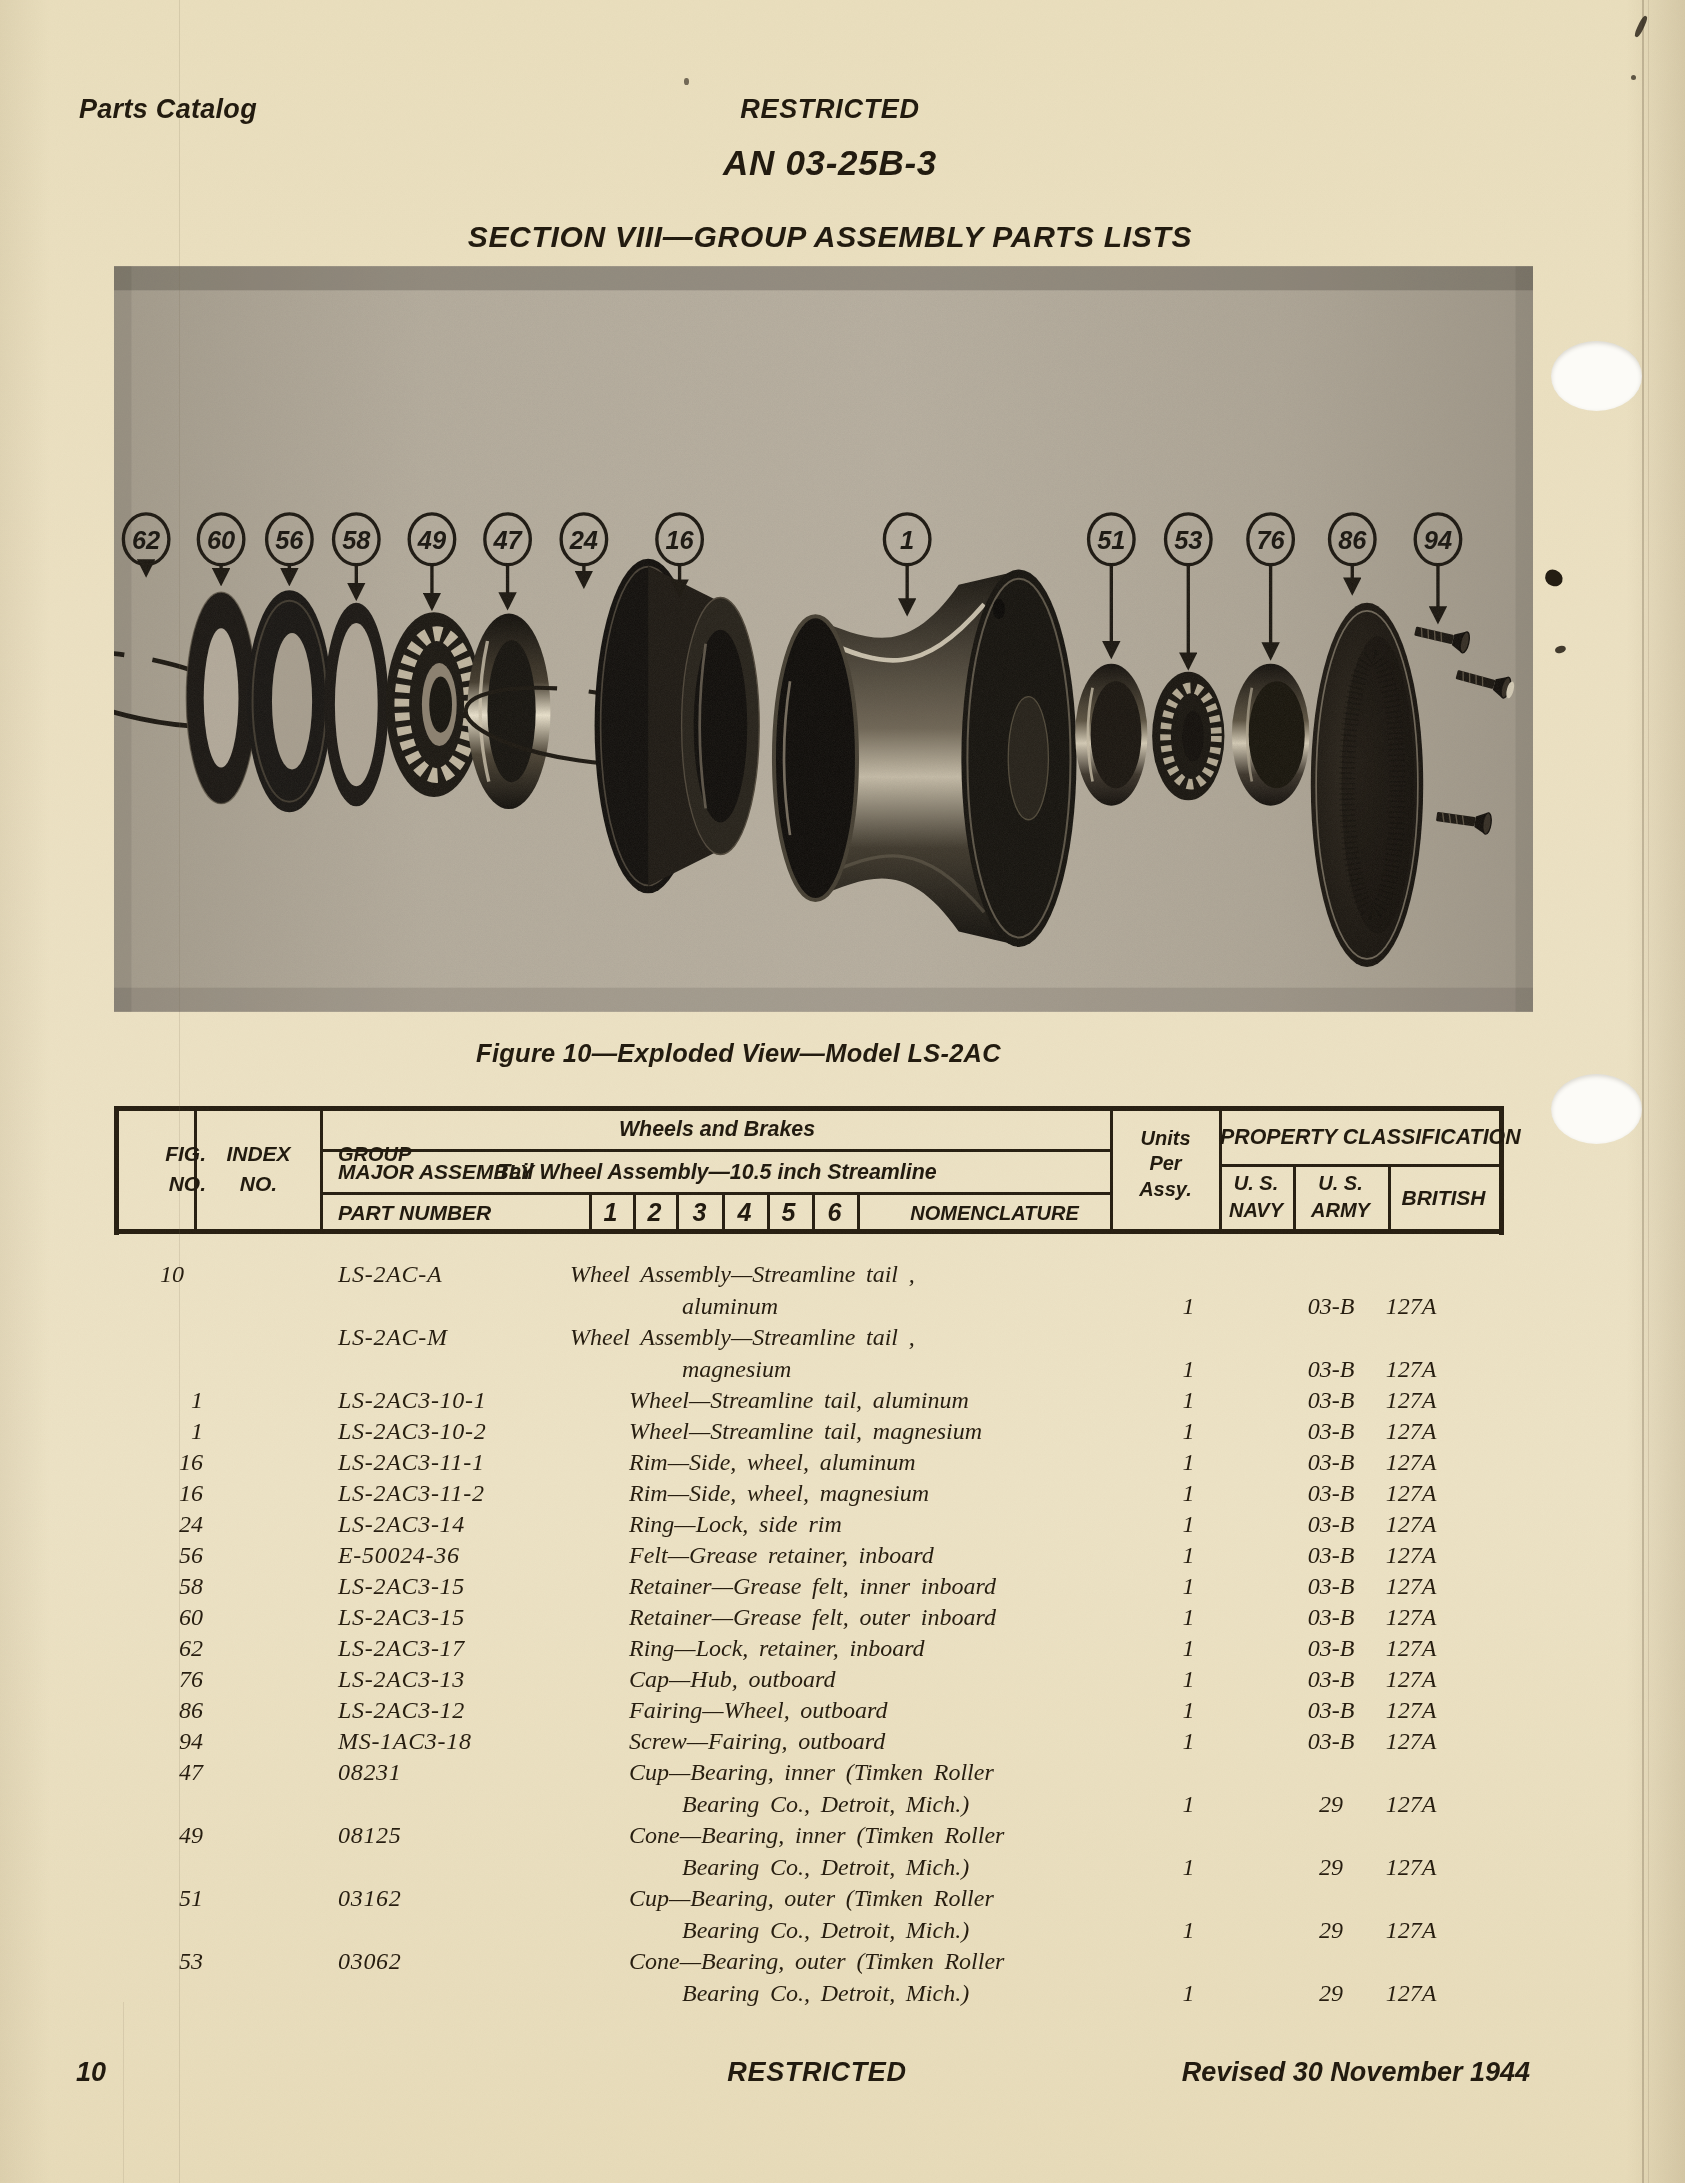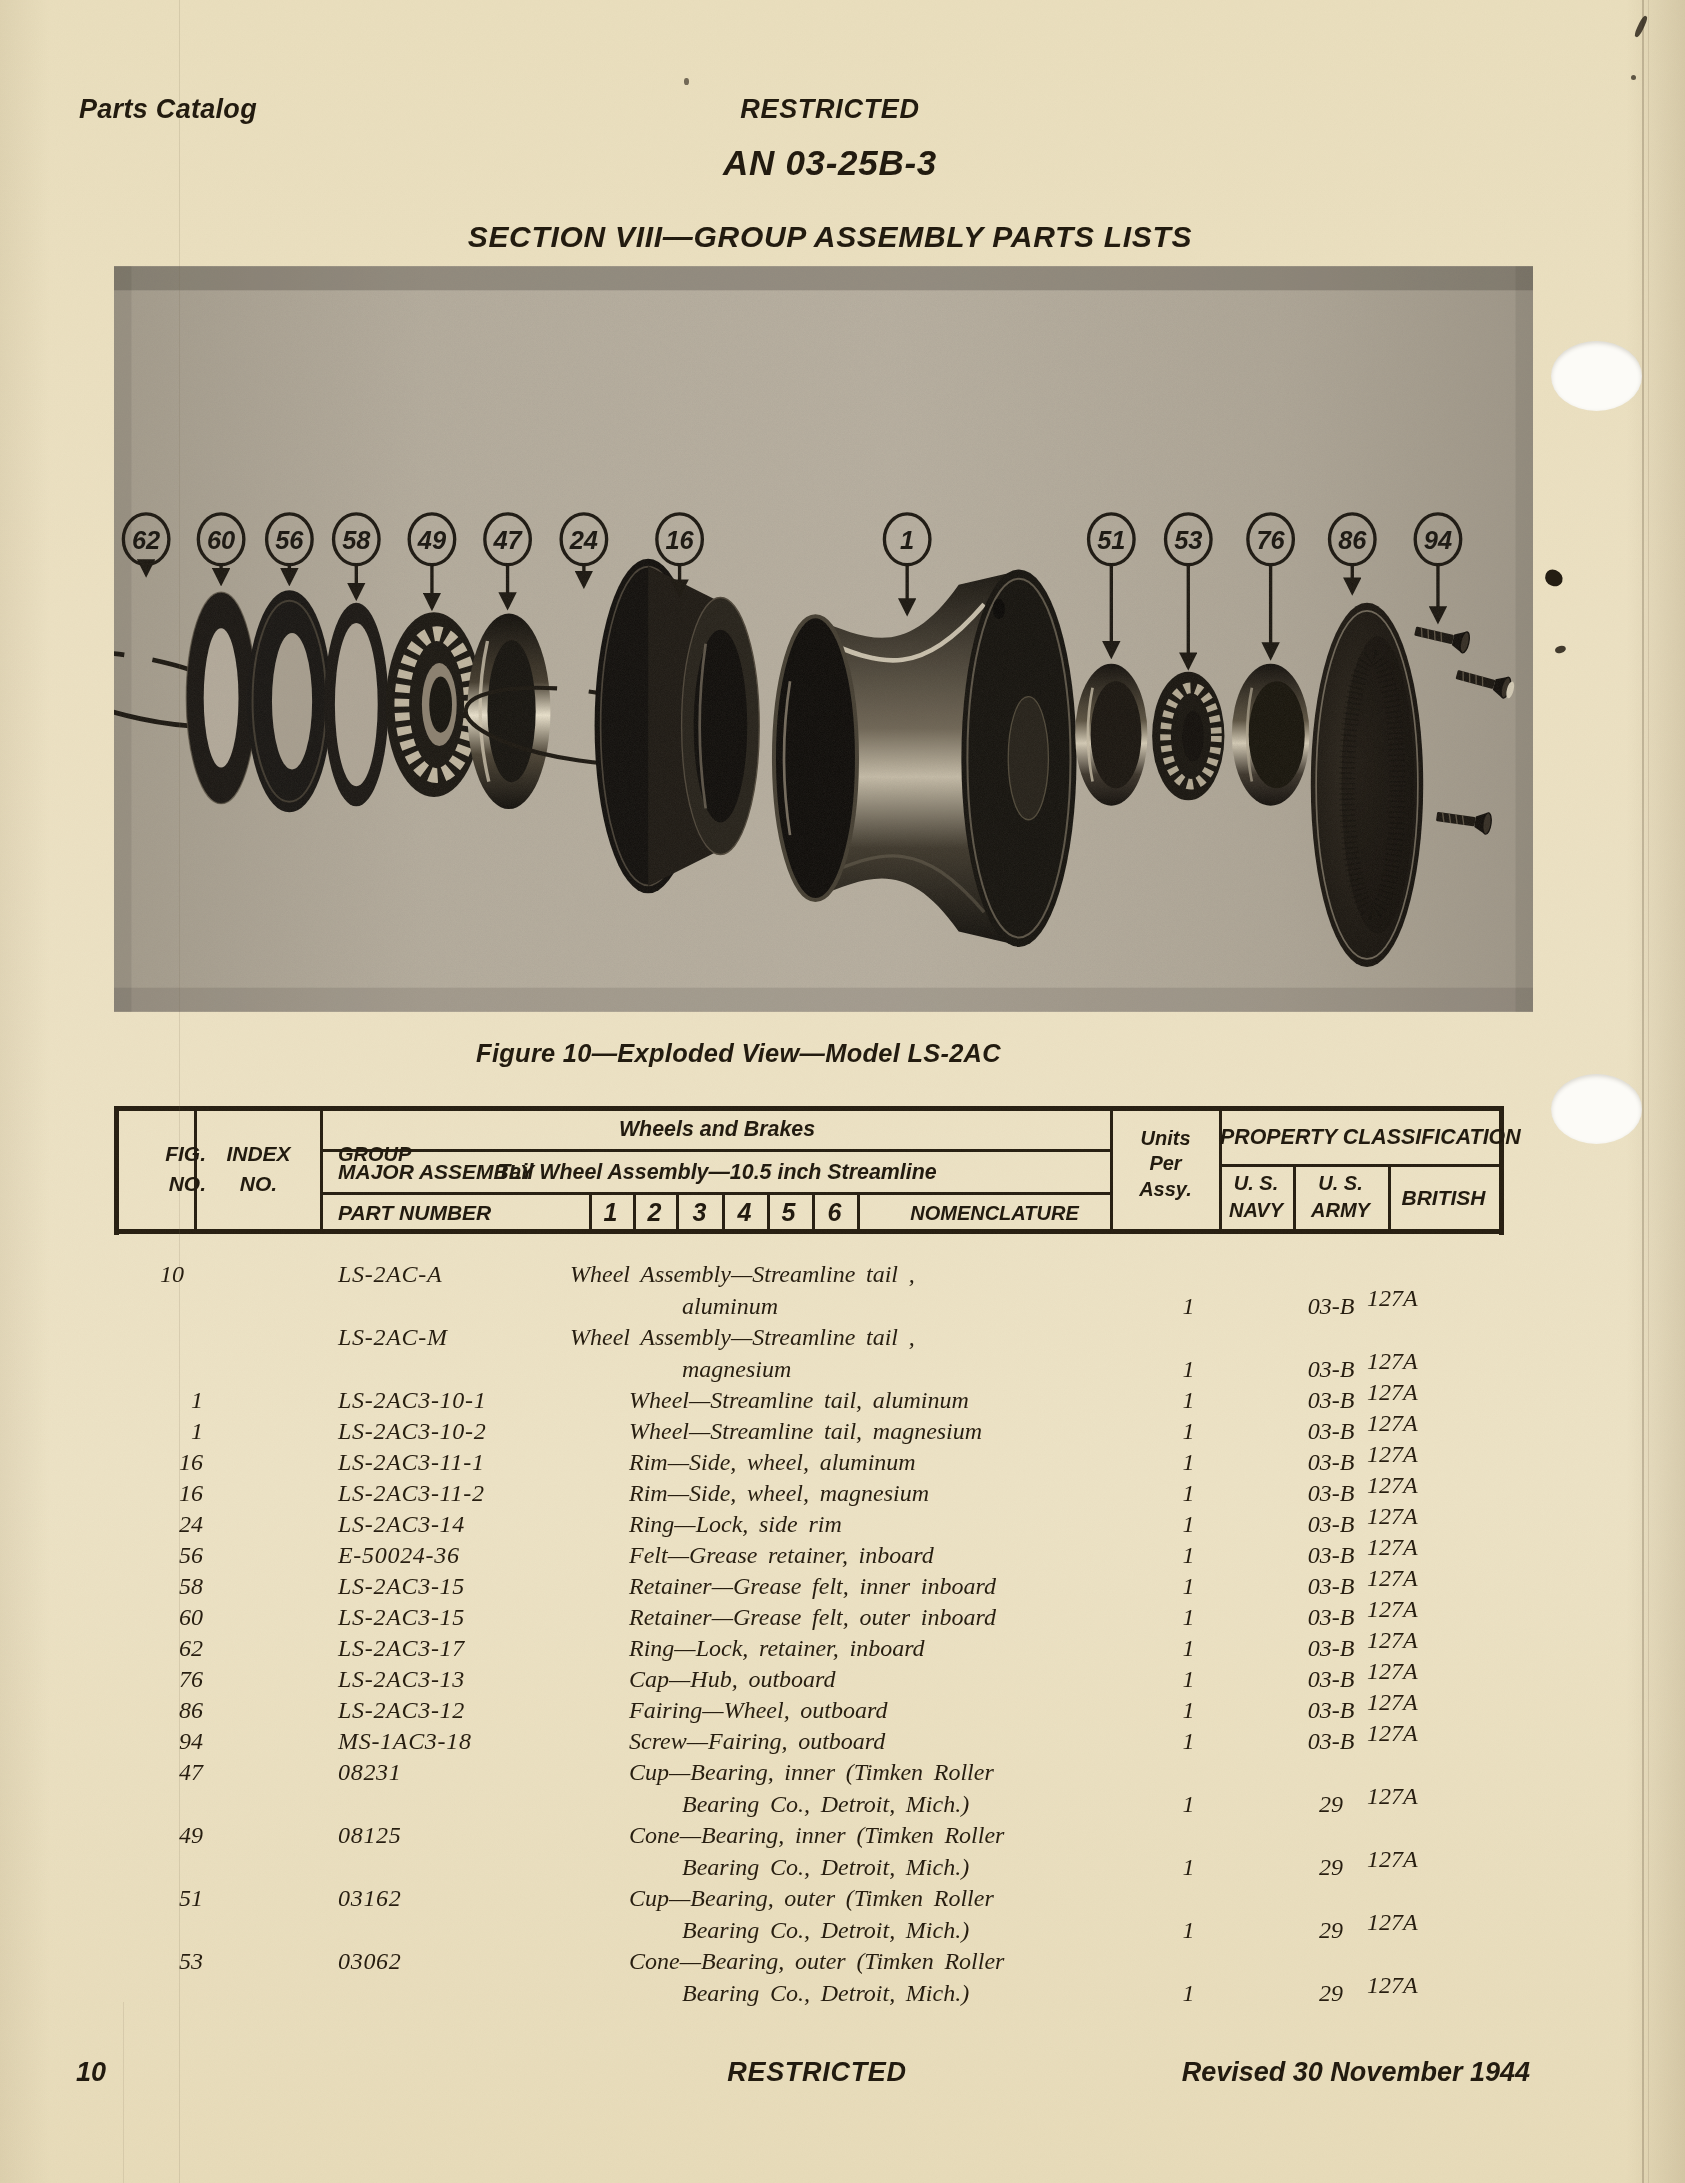--- a/index.html
+++ b/index.html
@@ -41,21 +41,21 @@
   .hh1{height:31px;} .hh2{height:63px;}
   .cell{position:absolute;line-height:31px;font-size:24px;font-family:"Liberation Serif", serif;white-space:nowrap;color:#241b0e;}
   .c-fig{left:114px;top:0;width:70px;text-align:right;}
   .c-idx{left:131px;top:0;width:72px;text-align:right;}
   .c-part{left:338px;top:0;letter-spacing:0.7px;}
   .c-nom{top:0;word-spacing:4.7px;}
   .l0{left:570px;} .l1{left:629px;}
   .c-cont{left:682px;bottom:0;word-spacing:4.7px;}
   .c-units{left:1157px;bottom:0;width:63px;text-align:center;}
   .c-army{left:1289px;bottom:0;width:84px;text-align:center;}
-  .c-brit{left:1367px;bottom:8px;width:88px;margin-top:33px;}
+  .c-brit{left:1367px;bottom:0;width:88px;text-align:center;margin-top:33px;}
   
   .f-page{left:76px;top:2057px;font-size:27px;font-weight:700;}
   .f-restricted{left:0;top:2057px;width:1634px;text-align:center;font-size:27px;font-weight:700;letter-spacing:0.7px;}
   .f-revised{right:155px;top:2057px;font-size:27px;font-weight:700;}
   
   .hole{background:#fcfbf7;border-radius:50%;box-shadow:inset 0 2px 4px rgba(60,50,30,.18);z-index:50;}
   .hole1{left:1551px;top:341px;width:91px;height:70px;}
   .hole2{left:1551px;top:1074px;width:91px;height:70px;}
   .speck{z-index:45;background:#241d13;}
   .edge-line{z-index:20;}

